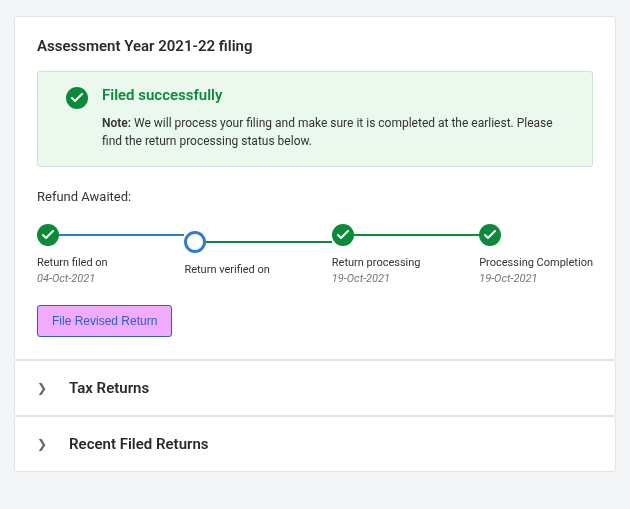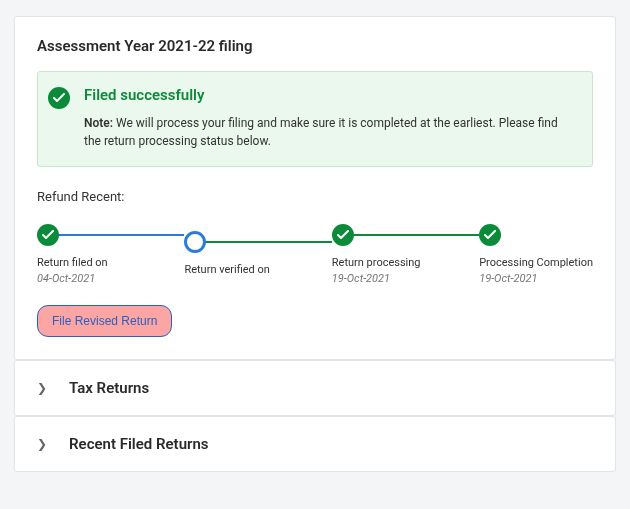--- a/index.html
+++ b/index.html
@@ -22,21 +22,21 @@
   .page-title {
     font-size: 15px;
     font-weight: 600;
     color: #2a2a2a;
     margin-bottom: 16px;
   }
   .success-banner {
     background: #ebf8ee;
     border: 1px solid #c8e6cd;
     border-radius: 3px;
-    padding: 14px 18px 16px 10px;
+    padding: 14px 18px 16px 28px;
     display: flex;
     align-items: flex-start;
     gap: 14px;
   }
   .check-circle {
     width: 22px; height: 22px;
     border-radius: 50%;
     background: #0b8a3a;
     flex: 0 0 22px;
     position: relative;
@@ -102,22 +102,22 @@
   .step-date {
     font-size: 11px;
     color: #777;
     margin-top: 3px;
     font-style: italic;
   }
   .outline-btn {
     display: inline-block;
     border: 1px solid #2d5fbf;
     color: #2d5fbf;
-    background: #fca5a5;
-    border-radius: 11px;
+    background: #f0abfc;
+    border-radius: 3px;
     padding: 8px 14px;
     font-size: 12px;
     font-weight: 500;
     cursor: pointer;
   }
   .accordion {
     padding: 18px 22px;
     display: flex;
     align-items: center;
     gap: 22px;
@@ -146,21 +146,21 @@
         </svg>
     </div>
     <div class="banner-body">
       <div class="banner-title">Filed successfully</div>
       <div class="banner-note">
         <b>Note:</b><span> We will process your filing and make sure it is completed at the earliest. Please find the return processing status below.</span>
       </div>
     </div>
   </div>
 
-  <div class="section-label">Refund Recent:</div>
+  <div class="section-label">Refund Awaited:</div>
 
   <div class="stepper">
     <div class="step">
       <div class="dot filled">
         <svg width="12" height="10" viewBox="0 0 12 10">
             <path d="M1 5 L4 8 L11 1" stroke="#fff" stroke-width="2" fill="none" stroke-linecap="round" stroke-linejoin="round"></path>
           </svg>
       </div>
       <div class="line blue"></div>
       <div class="step-label">Return filed on</div>

